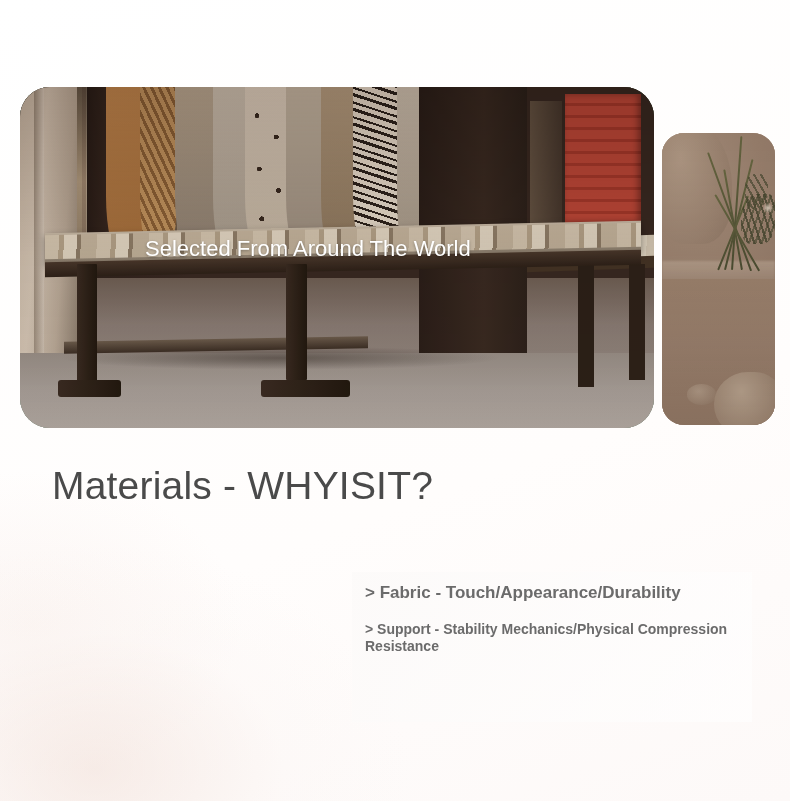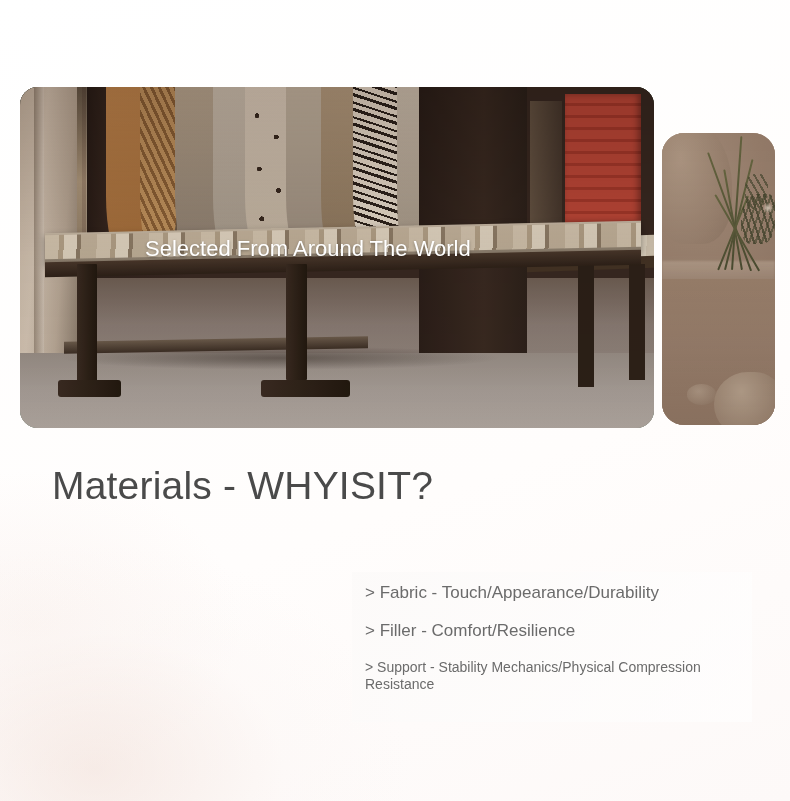--- a/index.html
+++ b/index.html
@@ -45,21 +45,21 @@
     white-space: nowrap;
   }
 
   
   .hero {
     position: absolute;
     left: 20px;
     top: 87px;
     width: 634px;
     height: 341px;
-    border-radius: 18px;
+    border-radius: 30px;
     overflow: hidden;
     background: #14532d;
   }
   .hero-photo {
     position: absolute;
     inset: 0;
     overflow: hidden;
   }
   
   .room-base {
@@ -388,21 +388,21 @@
 
   
   .bullets {
     position: absolute;
     left: 365px;
     top: 583px;
     width: 390px;
   }
   .bullet {
     color: #6b6b6b;
-    font-weight: 400;
+    font-weight: 700;
   }
   .bullet.lg {
     font-size: 17px;
     line-height: 19px;
     margin-bottom: 19px;
   }
   .bullet.sm {
     font-size: 14px;
     line-height: 17px;
   }
@@ -492,17 +492,16 @@
       </div>
       <div class="side-grade"></div>
     </div>
   </div>
 
   <div class="section-title">Materials - WHYISIT?</div>
 
   <div class="bullets-wash"></div>
   <div class="bullets">
     <div class="bullet lg">&gt; Fabric - Touch/Appearance/Durability</div>
-    <div class="bullet lg">&gt; Filler - Comfort/Resilience</div>
     <div class="bullet sm">&gt; Support - Stability Mechanics/Physical Compression Resistance</div>
   </div>
 
 </div>
 
 </body></html>

